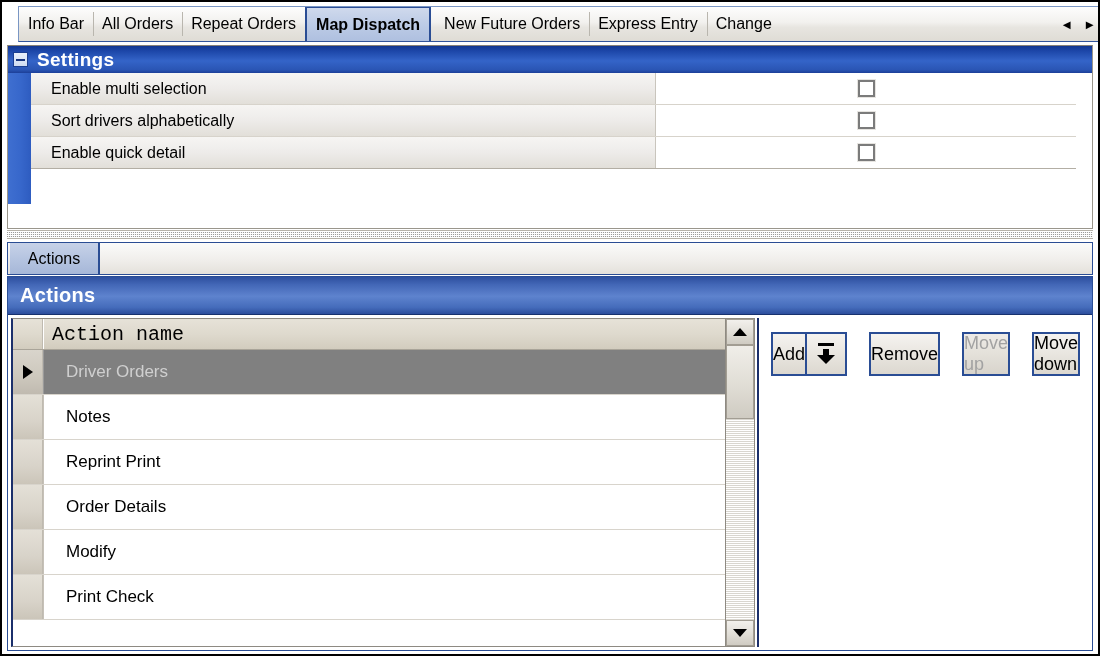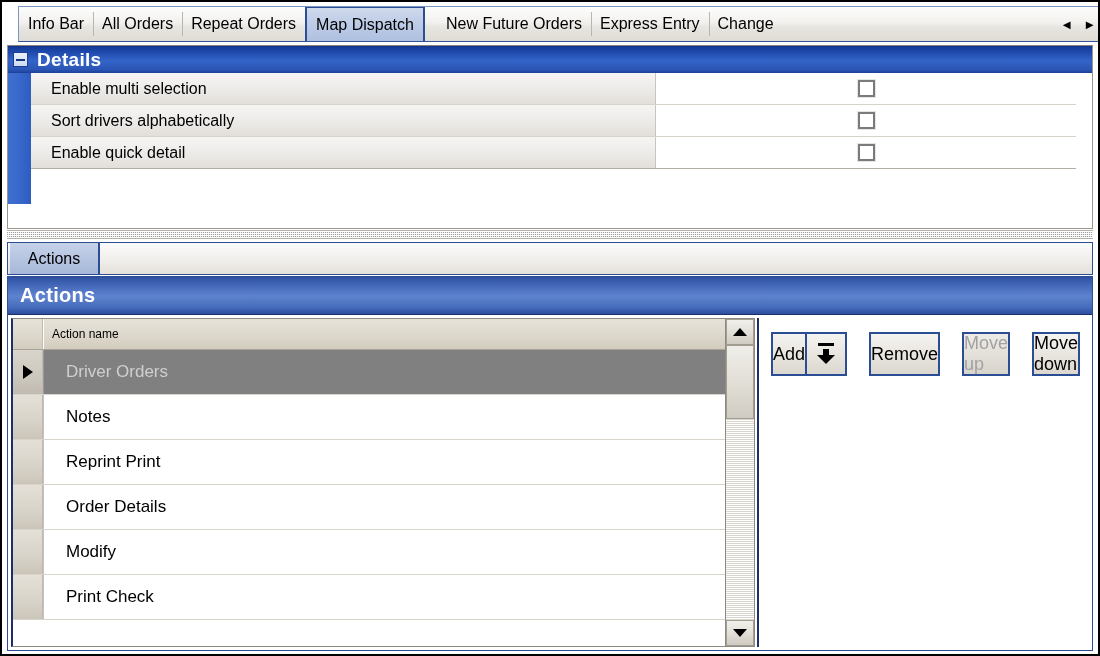--- a/index.html
+++ b/index.html
@@ -55,22 +55,23 @@
     left: 0;
     top: 5px;
     bottom: 5px;
     width: 1px;
     background: #b9b6ae;
   }
   .tab.active {
     background: linear-gradient(to bottom, #cfd9ec 0%, #bccbe6 50%, #aebfdf 100%);
     border: 2px solid #2a4d94;
     border-bottom: none;
-    margin: -1px 12px -1px 0;
+    margin: -1px 4px -1px 0;
     padding: 0 9px;
+    font-weight: bold;
   }
   .tab.active::before { display: none; }
   .tab.active + .tab::before { display: none; }
 
   .tab-nav {
     margin-left: auto;
     display: flex;
     align-items: center;
     gap: 10px;
     padding: 0 9px 0 4px;
@@ -299,24 +300,25 @@
     width: 30px;
     flex: none;
     border-right: 1px solid #bfbab0;
     box-sizing: border-box;
   }
   .grid-header .hcell {
     flex: 1;
     display: flex;
     align-items: center;
     padding-left: 8px;
-    font-size: 12px;
+    font-size: 20px;
     color: #000000;
     border-left: 1px solid #ffffff;
     box-sizing: border-box;
+    font-family: Liberation Mono, monospace;
   }
   .grid-rows {
     flex: 1;
     overflow: hidden;
   }
   .grow {
     display: flex;
     height: 45px;
     box-sizing: border-box;
     border-bottom: 1px solid #d8d4cc;
@@ -535,21 +537,21 @@
       <span class="navarrow">◄</span>
       <span class="navarrow">►</span>
     </div>
   </div>
 
   <div class="settings-panel">
     <div class="group-stripe"></div>
 
     <div class="group-header">
       <div class="collapse-btn"></div>
-      <div class="group-title">Details</div>
+      <div class="group-title">Settings</div>
     </div>
 
     <div class="settings-rows">
       <div class="srow">
         <div class="srow-label">Enable multi selection</div>
         <div class="srow-value">
           <span class="chk"></span>
         </div>
       </div>
       <div class="srow">

